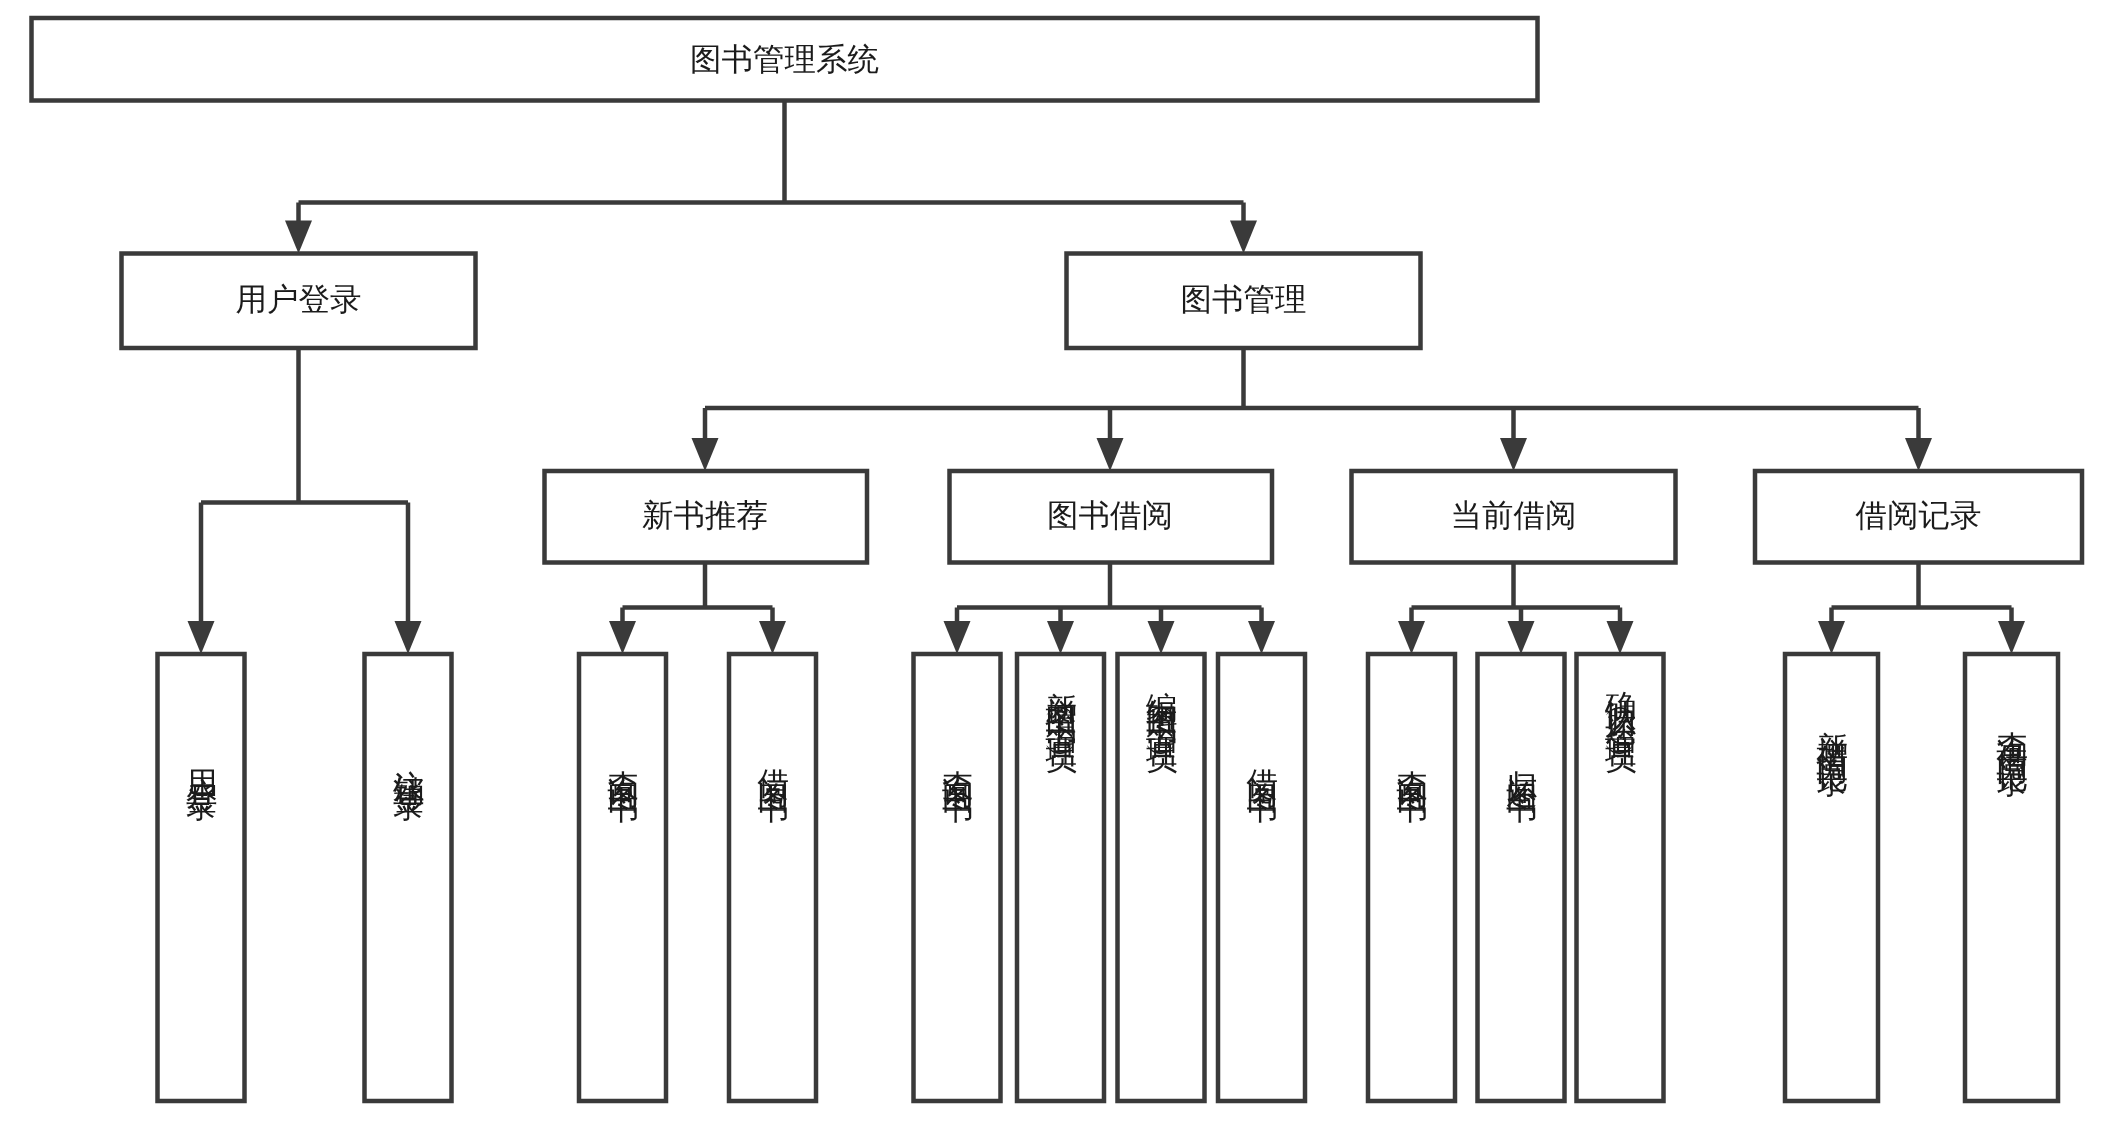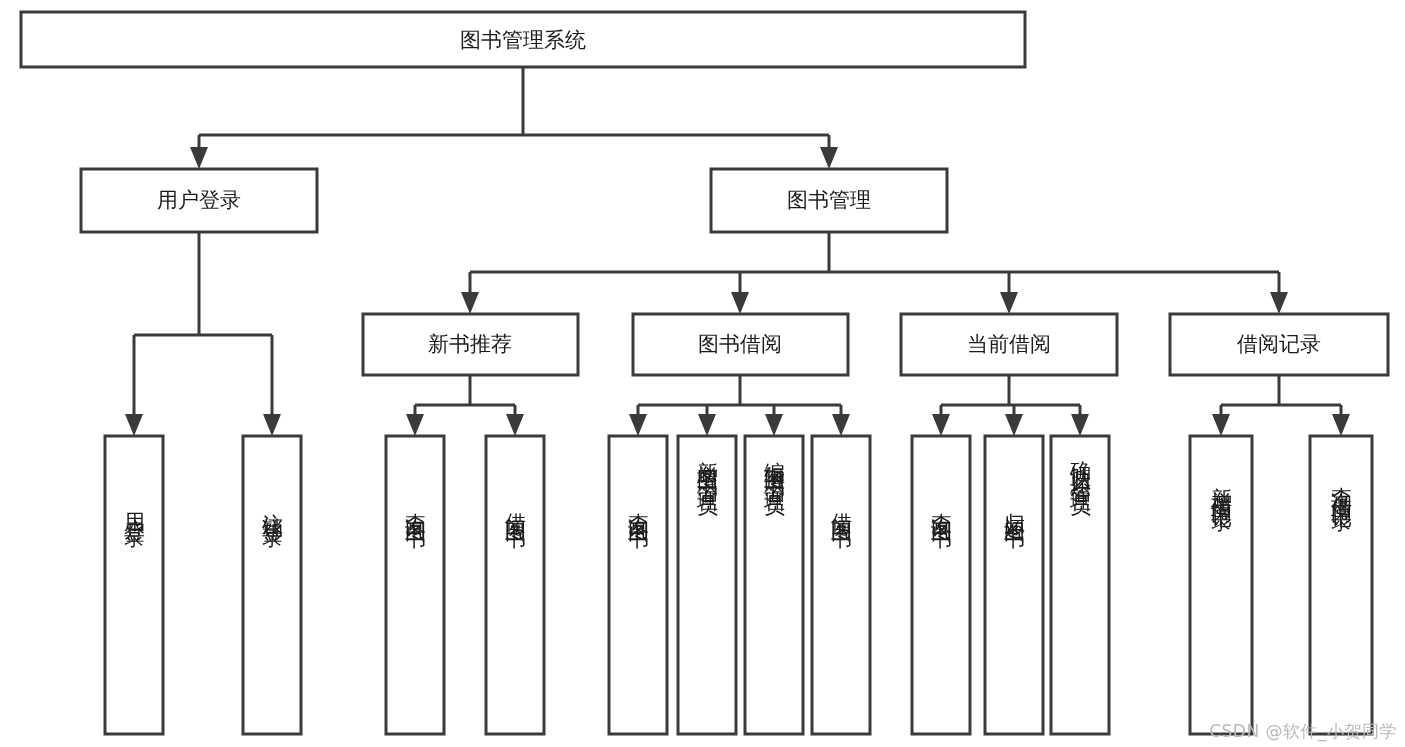--- a/index.html
+++ b/index.html
@@ -242,15 +242,14 @@
   <div class="leaf-label-wrap" style="left:1051px; top:444px; width:58px;  height:290px;">
     <span class="leaf-label">确认归还（管理员）</span>
   </div>
   <div class="leaf-label-wrap" style="left:1190px; top:470px; width:62px;  height:264px;">
     <span class="leaf-label">新增借阅记录</span>
   </div>
   <div class="leaf-label-wrap" style="left:1310px; top:470px; width:62px;  height:264px;">
     <span class="leaf-label">查询借阅记录</span>
   </div>
 
-  <div class="watermark">CSDN @软件_小贺同学</div>
 
 </div>
 
 </body></html>

